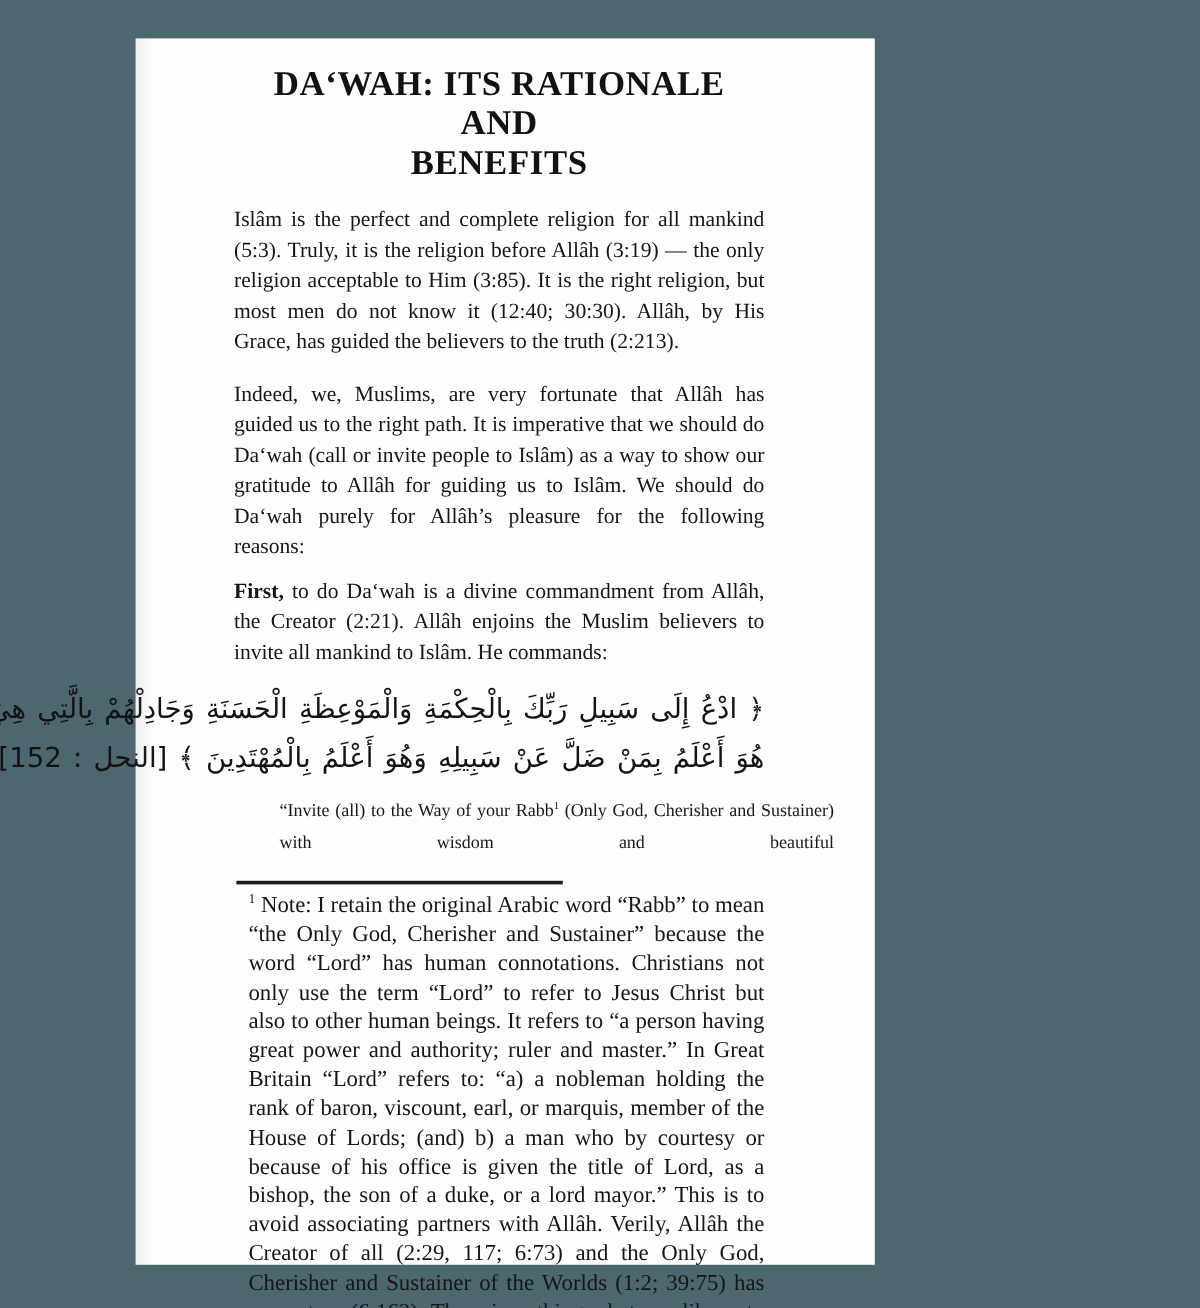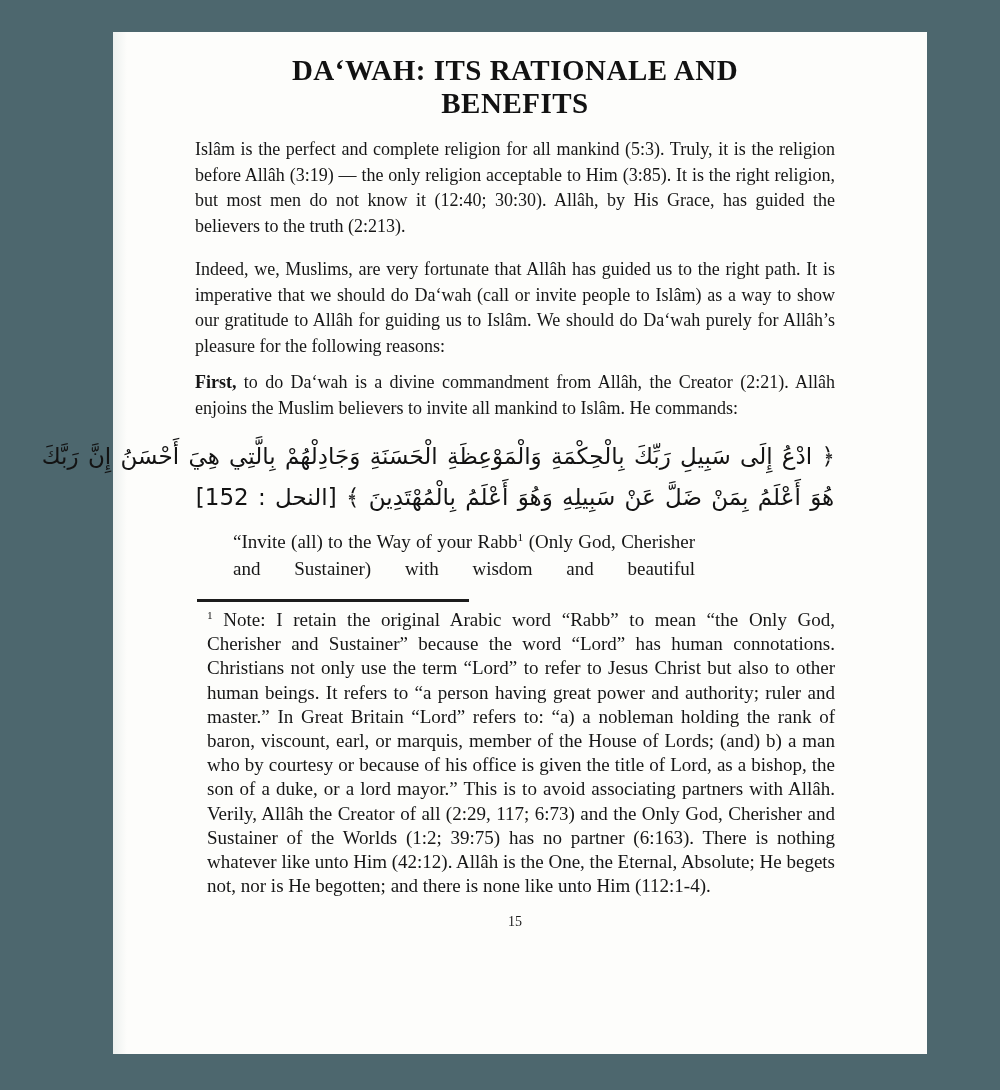--- a/index.html
+++ b/index.html
@@ -5,21 +5,21 @@
   html,body{margin:0;padding:0;}
   body{
     width:1000px;height:1090px;
     background:#4d676e;
     position:relative;
     font-family:"Liberation Serif", serif;
     overflow:hidden;
   }
   .paper{
     position:absolute;left:113px;top:32px;
-    width:814px;height:1022px;
+    width:616px;height:1022px;
     background:#fdfdfb;
     color:#161616;
     box-sizing:border-box;
     padding:0 92px 0 82px;
   }
   .paper::before{ 
     content:"";position:absolute;left:0;top:0;bottom:0;width:14px;
     background:linear-gradient(90deg, rgba(120,150,150,0.12), rgba(120,150,150,0));
   }
   h1.title{
@@ -45,21 +45,21 @@
     text-align:center;
     font-family:"DejaVu Sans", sans-serif;
     font-size:23px;line-height:41px;
     color:#131313;
     word-spacing:2px;
   }
   .arabic .aline{white-space:nowrap;}
   p.translation{
     margin:10px 0 0 38px;
     width:462px;
-    font-size:19px;line-height:27px;
+    font-size:15px;line-height:27px;
     text-align:justify;
     text-align-last:justify;
   }
   hr.footnote-rule{
     margin:17px 0 0 2px;
     width:272px;
     border:none;border-top:3px solid #1c1c1c;
   }
   p.footnote{
     margin:6px 0 0 12px;

